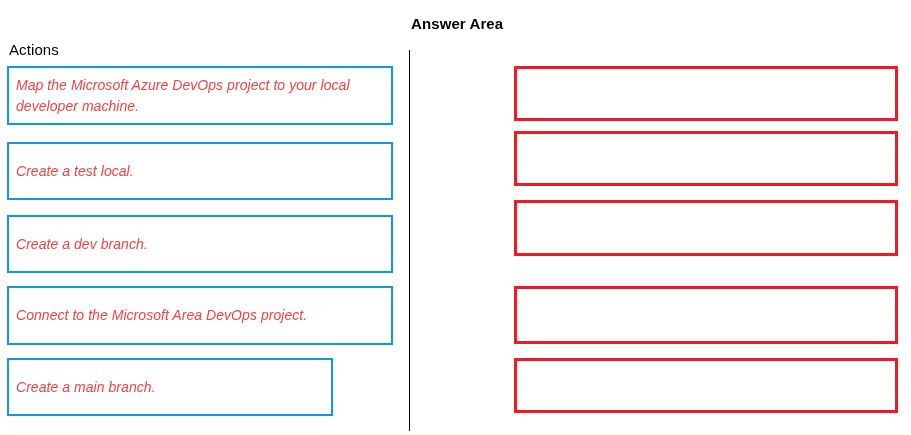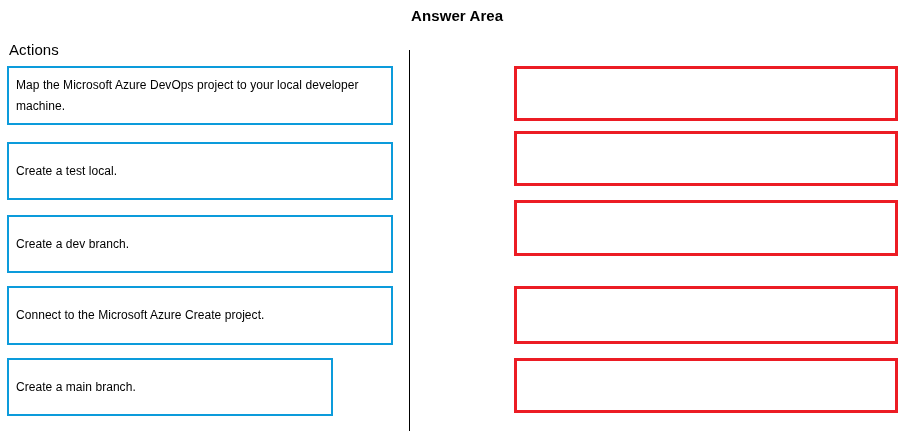--- a/index.html
+++ b/index.html
@@ -22,21 +22,21 @@
     left: 0;
     top: 0;
     width: 911px;
     height: 435px;
   }
 
   
   .answer-area-title {
     position: absolute;
     left: 411px;
-    top: 6px;
+    top: 14px;
     font-size: 15px;
     font-weight: bold;
     letter-spacing: 0.1px;
     line-height: 19px;
     white-space: nowrap;
   }
   .actions-title {
     position: absolute;
     left: 9px;
     top: 40px;
@@ -76,24 +76,25 @@
     position: absolute;
     left: 0;
     box-sizing: border-box;
     border: 2.6px solid #0C9BDB;
     background: #ffffff;
     display: flex;
     align-items: center;
     padding: 0 0 0 7px;
   }
   .action-text {
-    font-size: 12px;
+    font-size: 14px;
     line-height: 21px;
-    color: #000000;
+    color: #ef4444;
     letter-spacing: 0.05px;
+    font-style: italic;
   }
 
   .action-box.b0 { top: 0px;   width: 386px; height: 59px; }
   .action-box.b1 { top: 76px;  width: 386px; height: 58px; }
   .action-box.b2 { top: 149px; width: 386px; height: 58px; }
   .action-box.b3 { top: 220px; width: 386px; height: 59px; }
   .action-box.b4 { top: 292px; width: 326px; height: 58px; align-items: center; }
 
   
   .answer-box {
@@ -129,21 +130,21 @@
 
     <div class="action-box b1">
       <span class="action-text">Create a test local.</span>
     </div>
 
     <div class="action-box b2">
       <span class="action-text">Create a dev branch.</span>
     </div>
 
     <div class="action-box b3">
-      <span class="action-text">Connect to the Microsoft Azure Create project.</span>
+      <span class="action-text">Connect to the Microsoft Area DevOps project.</span>
     </div>
 
     <div class="action-box b4">
       <span class="action-text">Create a main branch.</span>
     </div>
 
   </div>
 
   <div class="answer-column">
 

